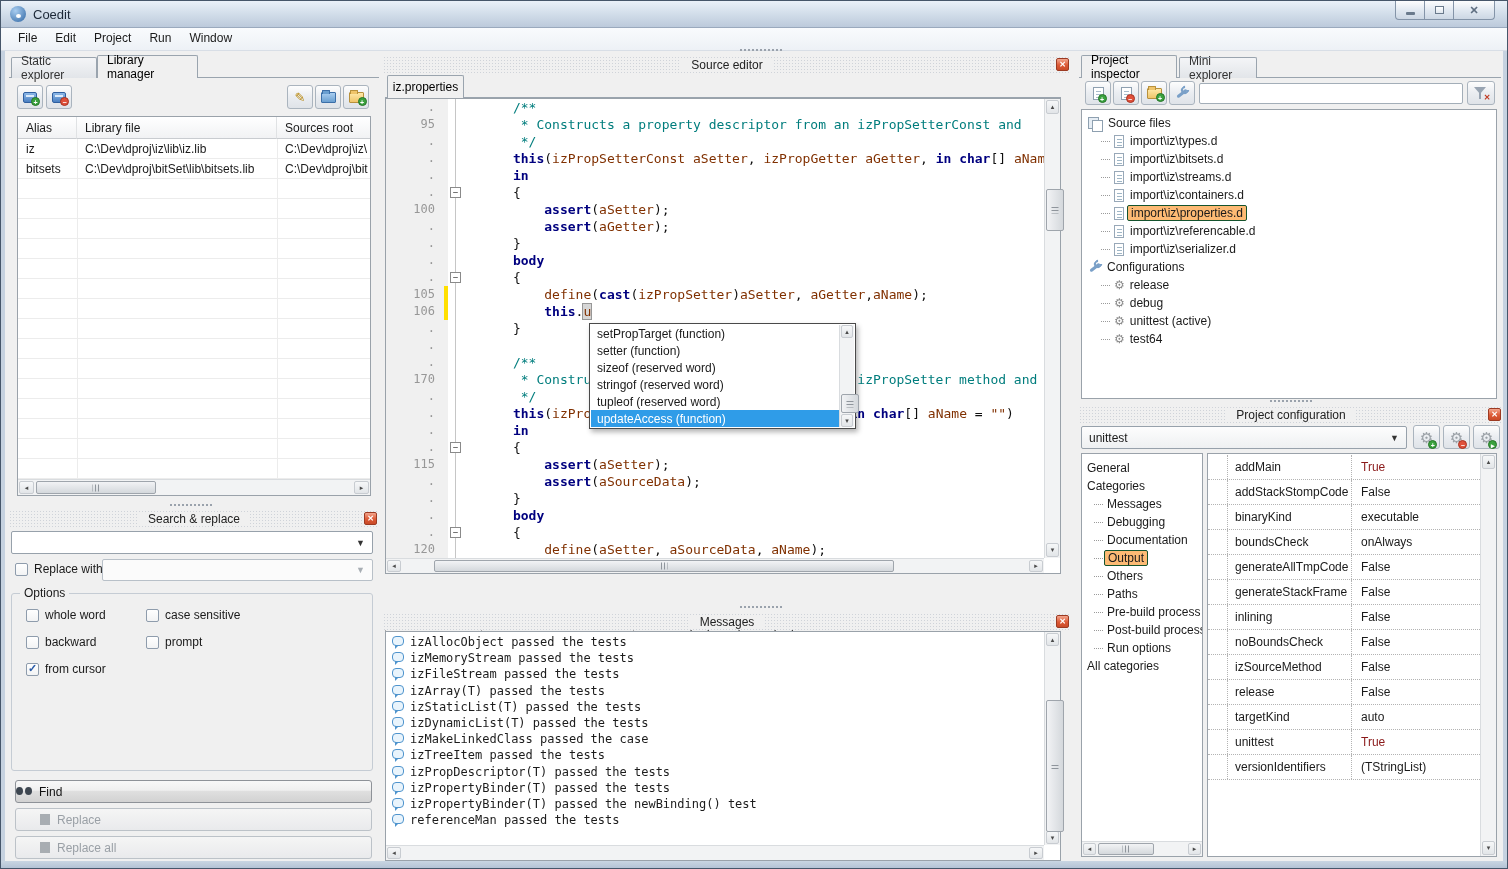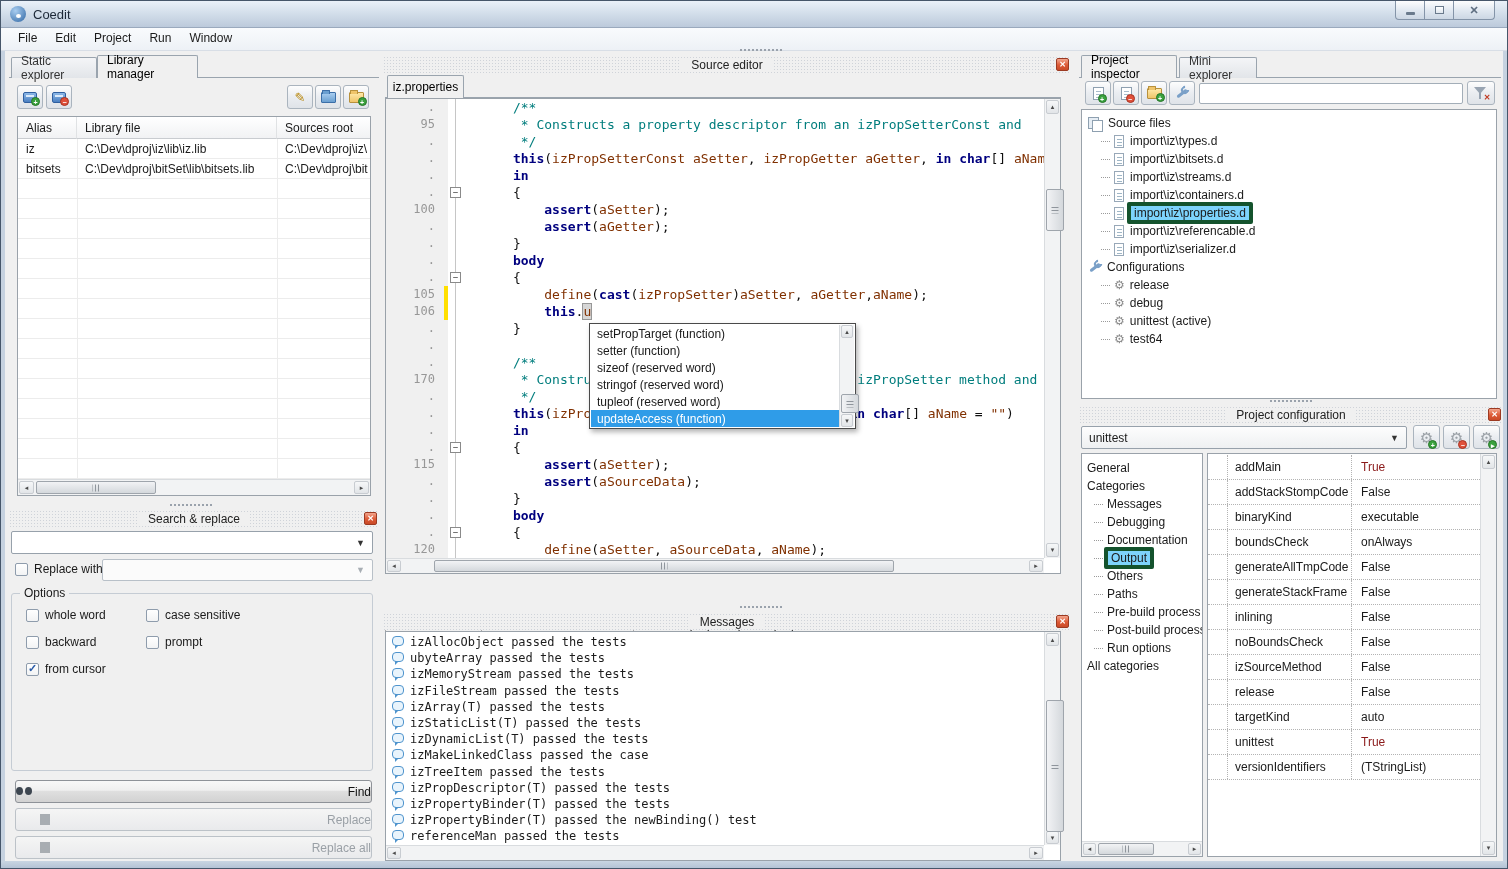--- a/index.html
+++ b/index.html
@@ -48,21 +48,21 @@
     border-radius:2px 2px 0 0;padding:0 9px;color:#333;}
   .tab.act{height:23px;background:#f0f0f0;z-index:2;color:#000;}
   .tb{position:absolute;width:26px;height:24px;border:1px solid #aab4be;border-radius:3px;
     background:linear-gradient(#fdfdfd,#eaedf1 50%,#dfe3e8);
     display:flex;align-items:center;justify-content:center;}
   .combo{background:linear-gradient(#fdfdfd,#eef0f2);border:1px solid #97a1ab;border-radius:2px;
     display:flex;align-items:center;padding:0 7px;position:absolute;}
   .combo .arr{margin-left:auto;font-size:9px;color:#333;}
   .input{position:absolute;border:1px solid #a3aeb8;border-radius:2px;background:#fff;
     font:12px "Liberation Sans",sans-serif;padding:0 5px;}
-  .btn{position:absolute;display:flex;align-items:center;justify-content:space-between;gap:7px;
+  .btn{position:absolute;display:flex;align-items:center;justify-content:flex-start;gap:7px;
     background:linear-gradient(#f8f8f8,#efefef 45%,#e0e0e0 46%,#d2d2d2);
     border:1px solid #8e9298;border-radius:3px;color:#111;}
   .btn.dis{color:#9aa0a6;border-color:#bcc2c8;background:linear-gradient(#f5f5f5,#e9eaec);}
   .cb{width:13px;height:13px;background:linear-gradient(#fff,#f2f3f4);border:1px solid #8e9cac;
     border-radius:2px;display:inline-block;position:relative;flex:none;}
   .cb.ck::after{content:"✓";position:absolute;left:1px;top:-2px;color:#2b5ca8;font-size:11px;font-weight:bold;}
   .gbox{position:absolute;border:1px solid #c5ccd4;border-radius:3px;}
   .gbox .leg{position:absolute;top:-8px;left:8px;background:#f0f0f0;padding:0 4px;}
   
   .sb{position:absolute;background:#f2f3f4;border:1px solid #d9dcdf;}
@@ -159,21 +159,21 @@
   .msgbox{position:absolute;left:384px;top:630px;width:676px;height:230px;background:#fff;border:1px solid #9aa2aa;}
   .msg-list{position:absolute;left:1px;top:2px;right:17px;bottom:16px;overflow:hidden;}
   .msg-row{height:16.2px;display:flex;align-items:center;padding-left:3px;
     font:12px "DejaVu Sans Mono",monospace;color:#1c1c1c;white-space:nowrap;}
   
   .tree{position:absolute;left:1080px;top:108px;width:416px;height:290px;background:#fff;border:1px solid #9aa2aa;
     padding-top:4px;overflow:hidden;}
   .tr-row{height:18px;display:flex;align-items:center;padding-left:6px;white-space:nowrap;}
   .tr-row.child{padding-left:19px;}
   .conn{width:9px;height:1px;border-bottom:1px dotted #9a9a9a;margin-right:4px;flex:none;}
-  .sel-node{background:#7dd3fc;border:4px solid #14532d;border-radius:2px;padding:0 3px;margin:0 -3px;}
+  .sel-node{background:#fdba74;border:1px solid #14532d;border-radius:2px;padding:0 3px;margin:0 -3px;}
   .cat{position:absolute;left:1080px;top:452px;width:122px;height:404px;background:#fff;border:1px solid #9aa2aa;
     padding-top:5px;overflow:hidden;}
   .cat-row{height:18px;display:flex;align-items:center;padding-left:5px;white-space:nowrap;}
   .cat-row.lvl1{padding-left:12px;}
   .pg{position:absolute;left:1206px;top:452px;width:290px;height:404px;background:#fff;border:1px solid #9aa2aa;}
   .pg-list{position:absolute;left:0;top:1px;right:16px;bottom:1px;overflow:hidden;}
   .pg-row{display:flex;height:25px;border-bottom:1px dotted #b3b3b3;align-items:stretch;}
   .pg-mini{width:20px;border-right:1px dotted #b3b3b3;flex:none;}
   .pg-name{width:124px;border-right:1px dotted #b3b3b3;display:flex;align-items:center;padding-left:7px;flex:none;
     white-space:nowrap;overflow:hidden;}
@@ -401,24 +401,20 @@
     <span class="xbox">✕</span>
   </div>
   <div class="msgbox">
     <div class="msg-list" id="msg-list">
         <div class="msg-row">
           <span class="bub"></span>
           <span class="msg-t">izAllocObject passed the tests</span>
         </div>
         <div class="msg-row">
           <span class="bub"></span>
-          <span class="msg-t">ubyteArray passed the tests</span>
-        </div>
-        <div class="msg-row">
-          <span class="bub"></span>
           <span class="msg-t">izMemoryStream passed the tests</span>
         </div>
         <div class="msg-row">
           <span class="bub"></span>
           <span class="msg-t">izFileStream passed the tests</span>
         </div>
         <div class="msg-row">
           <span class="bub"></span>
           <span class="msg-t">izArray(T) passed the tests</span>
         </div>

